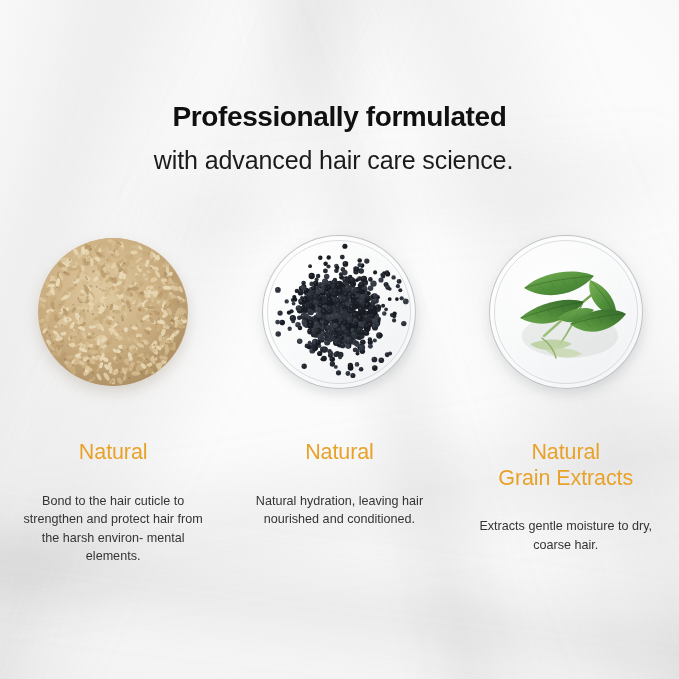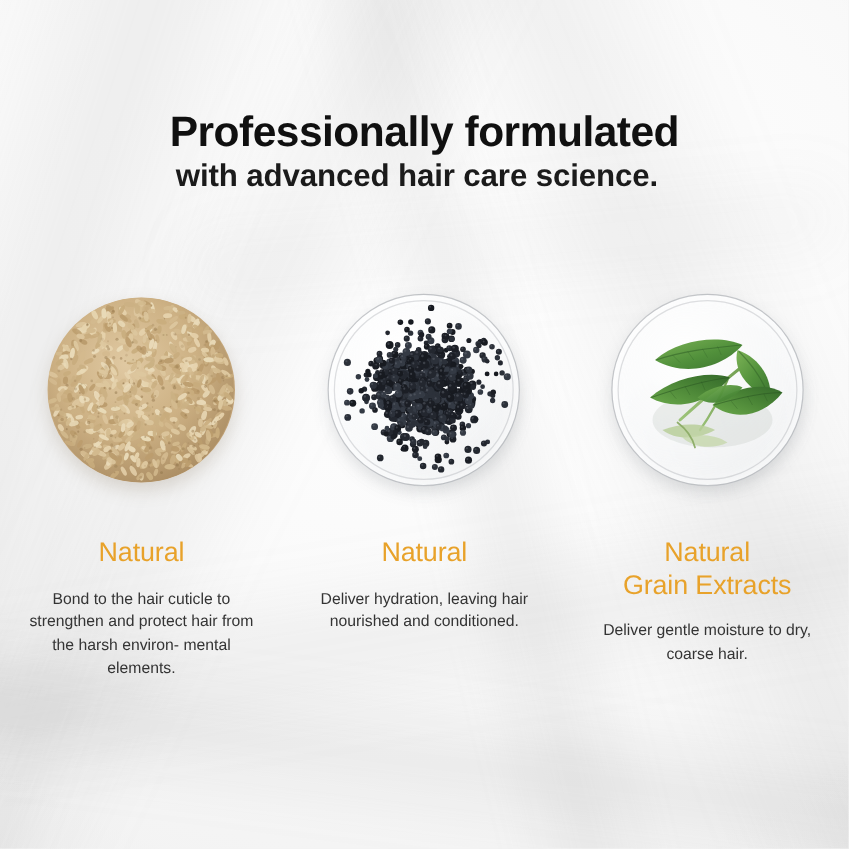--- a/index.html
+++ b/index.html
@@ -38,26 +38,26 @@
       transform:rotate(7deg);filter:blur(16px);}
   .s7{left:150px;top:150px;width:520px;height:90px;
       background:linear-gradient(180deg,rgba(0,0,0,0) 0%,rgba(160,160,160,.07) 50%,rgba(0,0,0,0) 100%);
       transform:rotate(-5deg);filter:blur(22px);}
   .vig{position:absolute;inset:0;
        background:radial-gradient(130% 110% at 50% 45%,rgba(255,255,255,0) 55%,rgba(190,190,190,.18) 100%);}
 
   
   .head-wrap{position:absolute;left:0;top:88px;width:679px;text-align:center;}
   .headline{
-    font-size:34px;font-weight:700;letter-spacing:-.4px;
+    font-size:28px;font-weight:700;letter-spacing:-.4px;
     color:#101010;line-height:1.06;
-    margin:0;
+    margin:14px;
   }
   .subhead{
-    font-size:25px;font-weight:700;letter-spacing:-.1px;
+    font-size:25px;font-weight:400;letter-spacing:-.1px;
     color:#1b1b1b;line-height:1.15;margin:3px 12px 0 0;
   }
 
   
   .cols{position:absolute;left:0;top:232px;width:679px;display:flex;}
   .col{width:226.3px;display:flex;flex-direction:column;align-items:center;}
 
   .imgbox{width:160px;height:160px;position:relative;}
 
   
@@ -87,26 +87,26 @@
     box-shadow:0 6px 14px rgba(140,125,100,.26);
     overflow:hidden;
   }
   .grain-pile svg{display:block;}
 
   .seed-field{position:absolute;left:0;top:0;width:160px;height:160px;}
   .leaf-field{position:absolute;left:0;top:0;width:160px;height:160px;}
 
   
   .cap-title{
-    margin-top:38px;
+    margin-top:48px;
     font-size:21.5px;font-weight:400;line-height:1.19;
     color:#e8a22a;text-align:center;letter-spacing:-.1px;
   }
   .cap-body{
-    margin-top:14px;
+    margin-top:26px;
     font-size:12.6px;font-weight:400;line-height:1.47;
     color:#343434;text-align:center;
     width:196px;
   }
 </style>
 </head>
 <body>
 
 <div id="stage">
 
@@ -2400,21 +2400,21 @@
               <circle cx="18.4" cy="101.0" r="0.82" fill="#6e747e" opacity="0.4"></circle>
               <circle cx="128.2" cy="122.8" r="2.44" fill="#23272f"></circle>
               <circle cx="127.5" cy="122.0" r="0.73" fill="#6e747e" opacity="0.4"></circle>
               <circle cx="63.3" cy="127.3" r="1.83" fill="#1b1e25"></circle>
             </g>
         </svg>
       </div>
       <div class="cap-title">
         <span>Natural</span><br>
       </div>
-      <div class="cap-body">Deliver hydration, leaving hair nourished and conditioned.</div>
+      <div class="cap-body">Natural hydration, leaving hair nourished and conditioned.</div>
     </div>
 
     <div class="col">
       <div class="imgbox">
         <div class="dish-shadow"></div>
         <div class="dish"></div>
         <svg class="leaf-field" viewBox="0 0 160 160">
           <defs>
             <linearGradient id="lg1" x1="0" y1="0" x2="1" y2="1">
               <stop offset="0%" stop-color="#7cb356"></stop>
@@ -2456,17 +2456,17 @@
 
           <path d="M44,112 C58,106 76,106 86,112 C72,120 54,120 44,112 Z" fill="#b9cf9a" opacity=".85"></path>
           <path d="M60,118 C72,114 88,116 96,122 C84,128 68,126 60,118 Z" fill="#c4d7a8" opacity=".75"></path>
           <path d="M56,106 C64,112 68,118 70,126" stroke="#8fae6a" stroke-width="1.4" fill="none" stroke-linecap="round"></path>
         </svg>
       </div>
       <div class="cap-title">
         <span>Natural</span><br>
         <span>Grain Extracts</span>
       </div>
-      <div class="cap-body">Deliver gentle moisture to dry, coarse hair.</div>
+      <div class="cap-body">Extracts gentle moisture to dry, coarse hair.</div>
     </div>
 
   </div>
 </div>
 
 </body></html>

